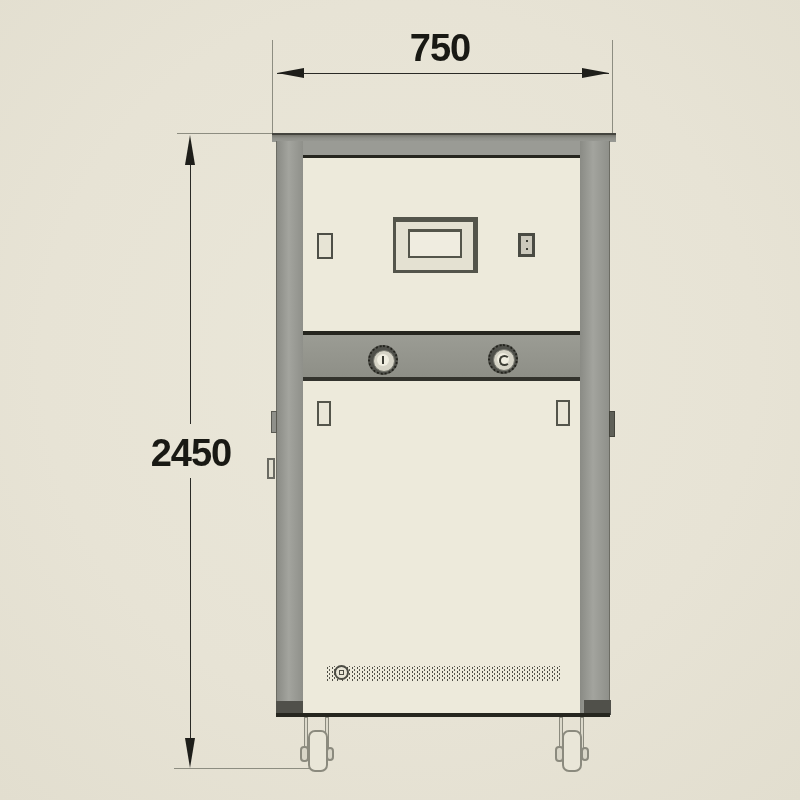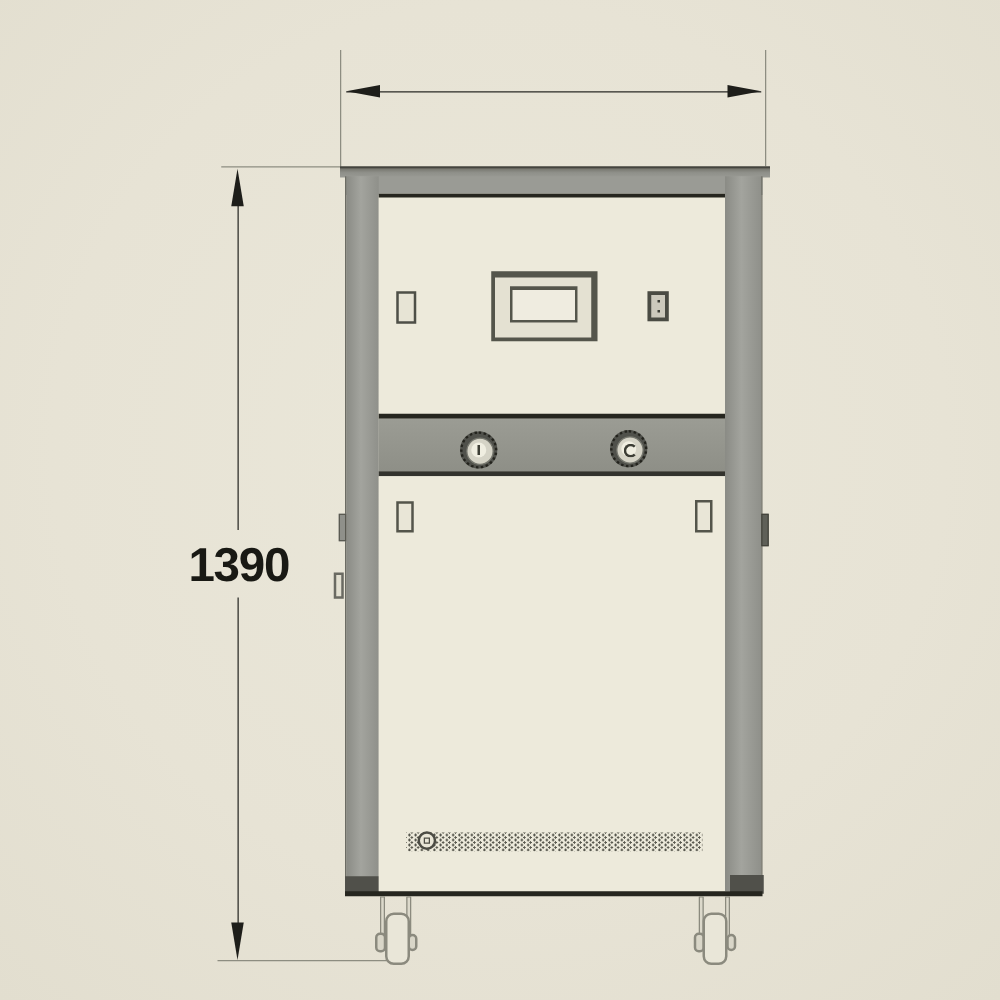--- a/index.html
+++ b/index.html
@@ -62,28 +62,29 @@
 </head>
 <body>
 
 <div id="canvas">
 
   <div class="abs extline" style="left:272px;top:40px;width:1px;height:93px;"></div>
   <div class="abs extline" style="left:612px;top:40px;width:1px;height:93px;"></div>
   <div class="abs dimline" style="left:277px;top:73px;width:332px;height:1px;"></div>
   <div class="abs arrow left" style="left:277px;top:68px;"></div>
   <div class="abs arrow right" style="left:582px;top:68px;"></div>
+  <div class="abs dimlabel" style="left:395px;top:29px;width:90px;">750</div>
 
   <div class="abs extline" style="left:177px;top:133px;width:96px;height:1px;"></div>
   <div class="abs extline" style="left:174px;top:768px;width:137px;height:1px;"></div>
   <div class="abs dimline" style="left:190px;top:160px;width:1px;height:264px;"></div>
   <div class="abs dimline" style="left:190px;top:478px;width:1px;height:262px;"></div>
   <div class="abs arrow up" style="left:185px;top:135px;"></div>
   <div class="abs arrow down" style="left:185px;top:738px;"></div>
-  <div class="abs dimlabel" style="left:145px;top:434px;width:92px;">1390</div>
+  <div class="abs dimlabel" style="left:145px;top:434px;width:92px;">2450</div>
 
   <div class="abs cap" style="left:272px;top:133px;width:344px;height:9px;"></div>
   <div class="abs rail" style="left:276px;top:141px;width:334px;height:15px;"></div>
   <div class="abs col l" style="left:276px;top:141px;width:27px;height:572px;"></div>
   <div class="abs col r" style="left:580px;top:141px;width:30px;height:572px;"></div>
   <div class="abs foot" style="left:276px;top:701px;width:27px;height:13px;"></div>
   <div class="abs foot" style="left:584px;top:700px;width:27px;height:15px;"></div>
 
   <div class="abs panel upper" style="left:303px;top:155px;width:277px;height:180px;"></div>
   <div class="abs band" style="left:303px;top:335px;width:277px;height:46px;"></div>

